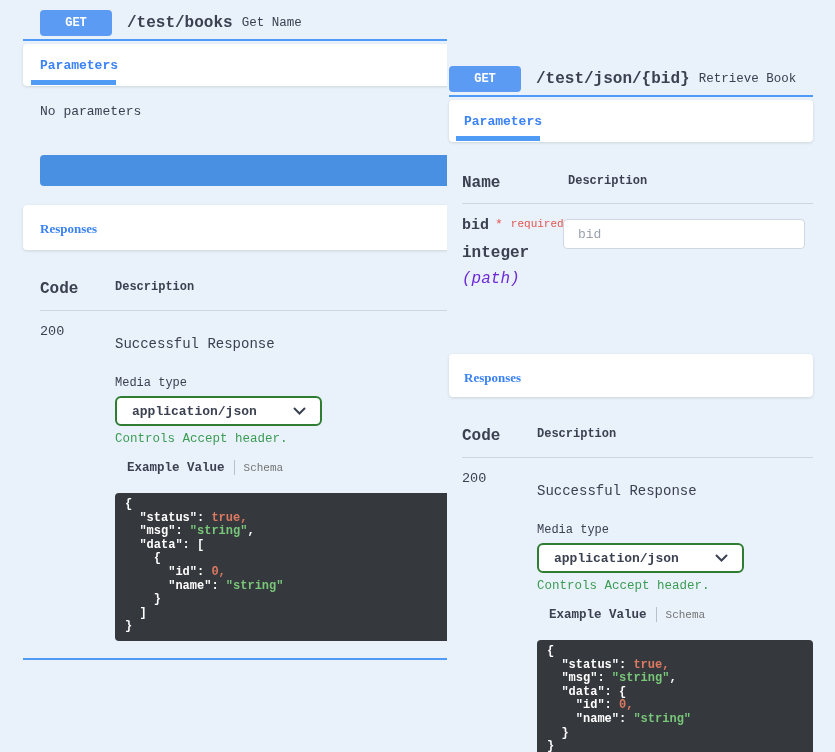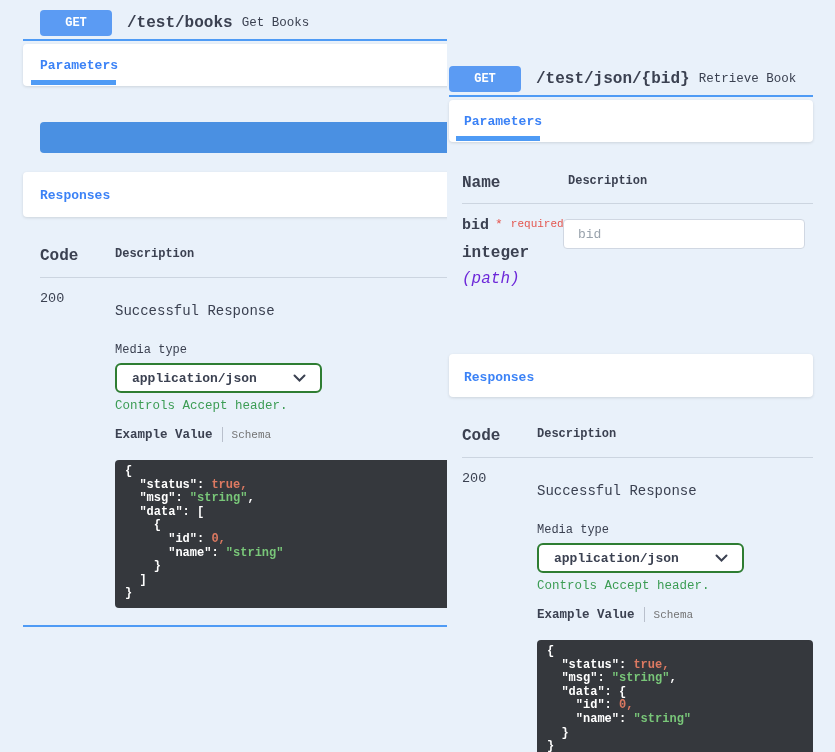--- a/index.html
+++ b/index.html
@@ -63,21 +63,21 @@
 
   .no-params { margin:18px 0 0 40px; font-size:13px; }
 
   .execute-btn {
     display:block; margin:36px 0 0 40px;
     width:420px; height:31px;
     background:#4a90e2; border:none; border-radius:4px 0 0 4px;
     cursor:pointer;
   }
 
-  .responses-card { margin:19px 0 0 23px; width:430px; height:45px; padding:14px 0 0 17px; }
+  .responses-card { margin:19px 0 0 23px; width:430px; height:45px; padding:14px 0 0 17px;font-family:Liberation Serif, serif; }
   .col-right .responses-card { margin:66px 0 0 2px; width:364px; height:43px; padding-left:15px; }
 
   
   .resp-table { margin:30px 0 0 40px; }
   .col-right .resp-table, .col-right .param-table { margin-left:15px; }
   .param-table { margin-top:32px; }
   .t-head { display:flex; }
   .code-col { width:75px; flex:none; }
   .name-col { width:101px; flex:none; }
   .t-head .code-col, .t-head .name-col { font-size:16px; font-weight:bold; }
@@ -110,21 +110,21 @@
   .resp-desc { margin-top:12px; font-size:14px; }
   .media-label { margin-top:24px; font-size:12px; }
   .media-select {
     margin-top:6px; width:207px; height:30px;
     background:#fff; border:2px solid #2e7d32; border-radius:6px;
     display:flex; align-items:center; cursor:pointer;
   }
   .media-select .sel-value { margin-left:15px; font-size:13px; font-weight:bold; flex:1; }
   .media-select .chev { margin-right:14px; display:flex; }
   .controls-note { margin-top:6px; font-size:12.5px; color:#3b9c54; }
-  .model-tabs { margin-top:14px; display:flex; align-items:center; }
+  .model-tabs { margin-top:14px; display:flex; align-items:center;margin-left:12px; }
   .tab-example { font-size:12.5px; font-weight:bold; cursor:pointer; }
   .tab-sep { width:1px; height:15px; background:#b9c0cc; margin:0 9px; }
   .tab-schema { font-size:11px; color:#737373; cursor:pointer; }
 
   .codeblock {
     margin-top:18px; background:#35383d; border-radius:4px;
     padding:5px 10px 7px 10px;
     font-size:12px; font-weight:bold; line-height:13.6px;
     color:#fff;
   }
@@ -139,28 +139,29 @@
 </style>
 </head>
 <body>
 
 <div class="col col-left">
 
 
   <div class="op-row">
     <div class="method-badge">GET</div>
     <div class="op-path">/test/books</div>
-    <div class="op-summary">Get Books</div>
+    <div class="op-summary">Get Name</div>
   </div>
 
   <div class="card params-card section-card">
     <span class="section-heading">Parameters</span>
     <div class="tab-underline"></div>
   </div>
 
+  <div class="no-params">No parameters</div>
 
   <button class="execute-btn"></button>
 
   <div class="card responses-card">
     <span class="section-heading">Responses</span>
   </div>
 
   <div class="resp-table">
     <div class="t-head">
       <div class="code-col">Code</div>

